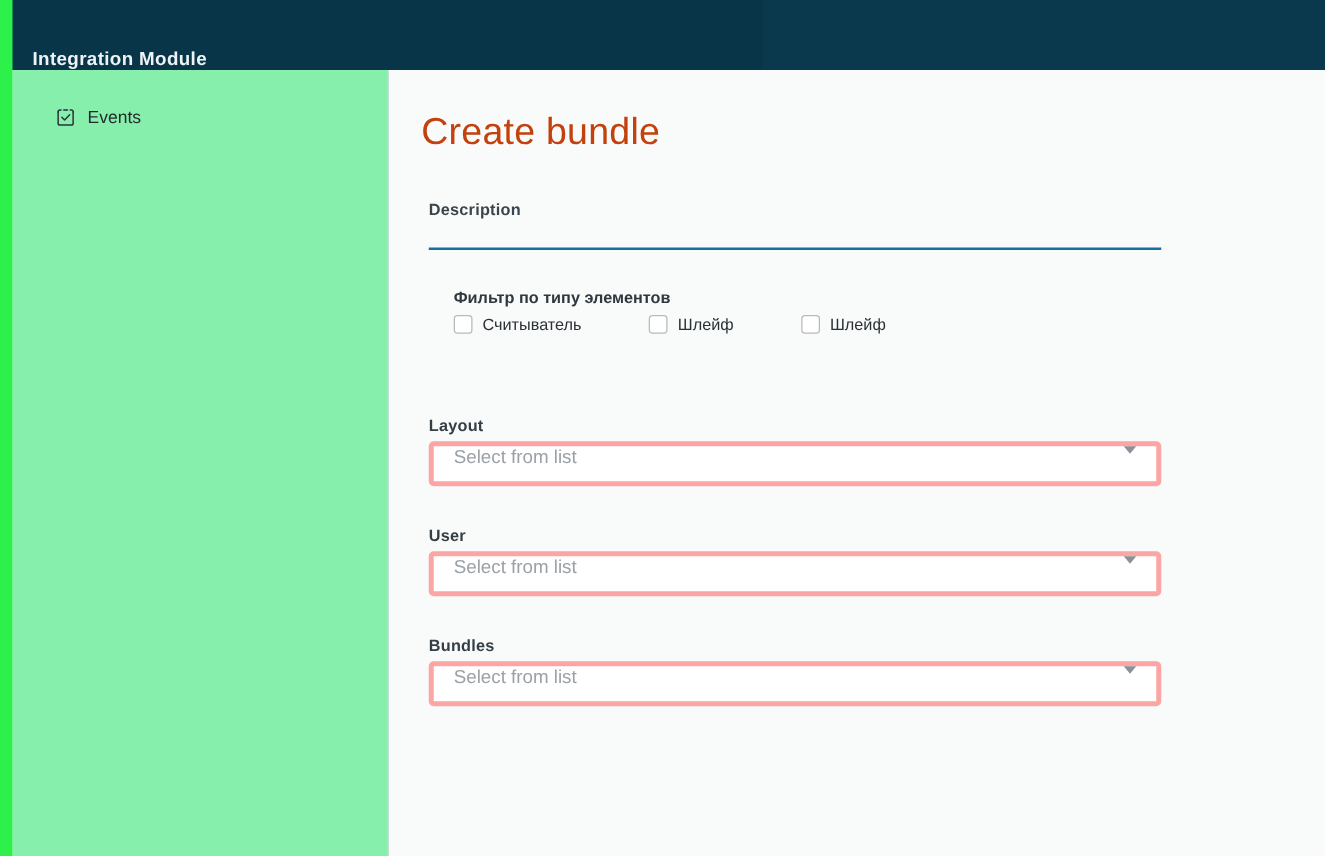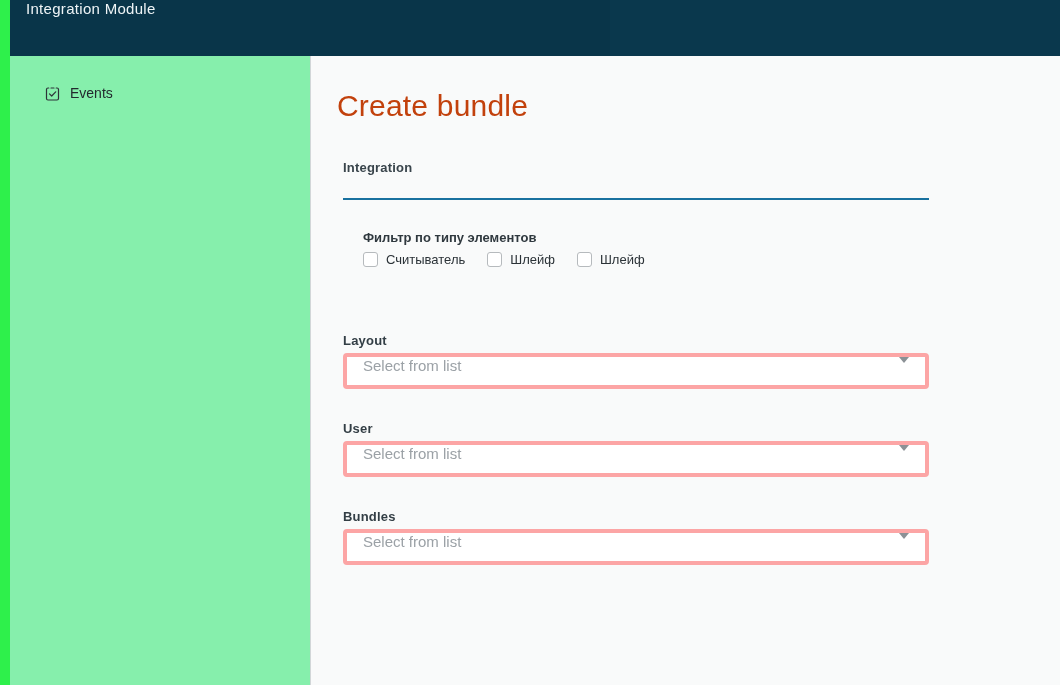--- a/index.html
+++ b/index.html
@@ -15,21 +15,21 @@
   
   .accent-strip {
     position: absolute; left: 0; top: 0; bottom: 0;
     width: 10px; background: #2ef04b; z-index: 30;
   }
 
   
   .appbar {
     position: absolute; left: 0; top: 0; right: 0;
     height: 56px; background: #0a384d; z-index: 20;
-    display: flex; align-items: flex-start;
+    display: flex; align-items: flex-end; font-weight: bold;
   }
   .appbar::before {
     content: ""; position: absolute; left: 0; top: 0; bottom: 0;
     width: 610px; background: rgba(0,0,0,0.05);
   }
   .appbar-title {
     position: relative;
     margin-left: 26px;
     color: #eef4f6; font-size: 15px; letter-spacing: .3px;
   }
@@ -77,21 +77,21 @@
     border: none; border-bottom: 2px solid #19719f;
     background: transparent; outline: none;
     font-family: "Liberation Sans", sans-serif;
     font-size: 15px; color: #222; border-radius: 0;
   }
 
   .filter-block { margin-top: 30px; margin-left: 20px; }
   .filter-title {
     font-size: 13px; font-weight: 700; color: #2f383e; line-height: 16px;
   }
-  .checkbox-row { margin-top: 6px; display: flex; align-items: flex-start; }
+  .checkbox-row { margin-top: 6px; display: flex; align-items: flex-start; gap: 32px; }
   .checkbox-item { display: flex; align-items: center; margin-right: 22px; cursor: pointer; }
   .checkbox-box {
     width: 15px; height: 15px; background: #fff;
     border: 1px solid #b6babd; border-radius: 3px; flex: none;
   }
   .checkbox-label { margin-left: 8px; font-size: 13px; color: #2b3237; }
 
   .select-group { margin-top: 32px; }
   .select-group .field-label { color: #333e45; }
   .select-box {
@@ -133,21 +133,21 @@
     </span>
     <span class="label">Events</span>
   </div>
 </nav>
 
 <main class="main">
   <h1 class="page-title">Create bundle</h1>
 
   <div class="form">
 
-    <div class="field-label desc-label">Integration</div>
+    <div class="field-label desc-label">Description</div>
     <input class="desc-input" type="text" value="" style="">
 
     <div class="filter-block">
       <div class="filter-title">Фильтр по типу элементов</div>
       <div class="checkbox-row">
         <label class="checkbox-item">
           <span class="checkbox-box"></span>
           <span class="checkbox-label">Считыватель</span>
         </label>
         <label class="checkbox-item">

